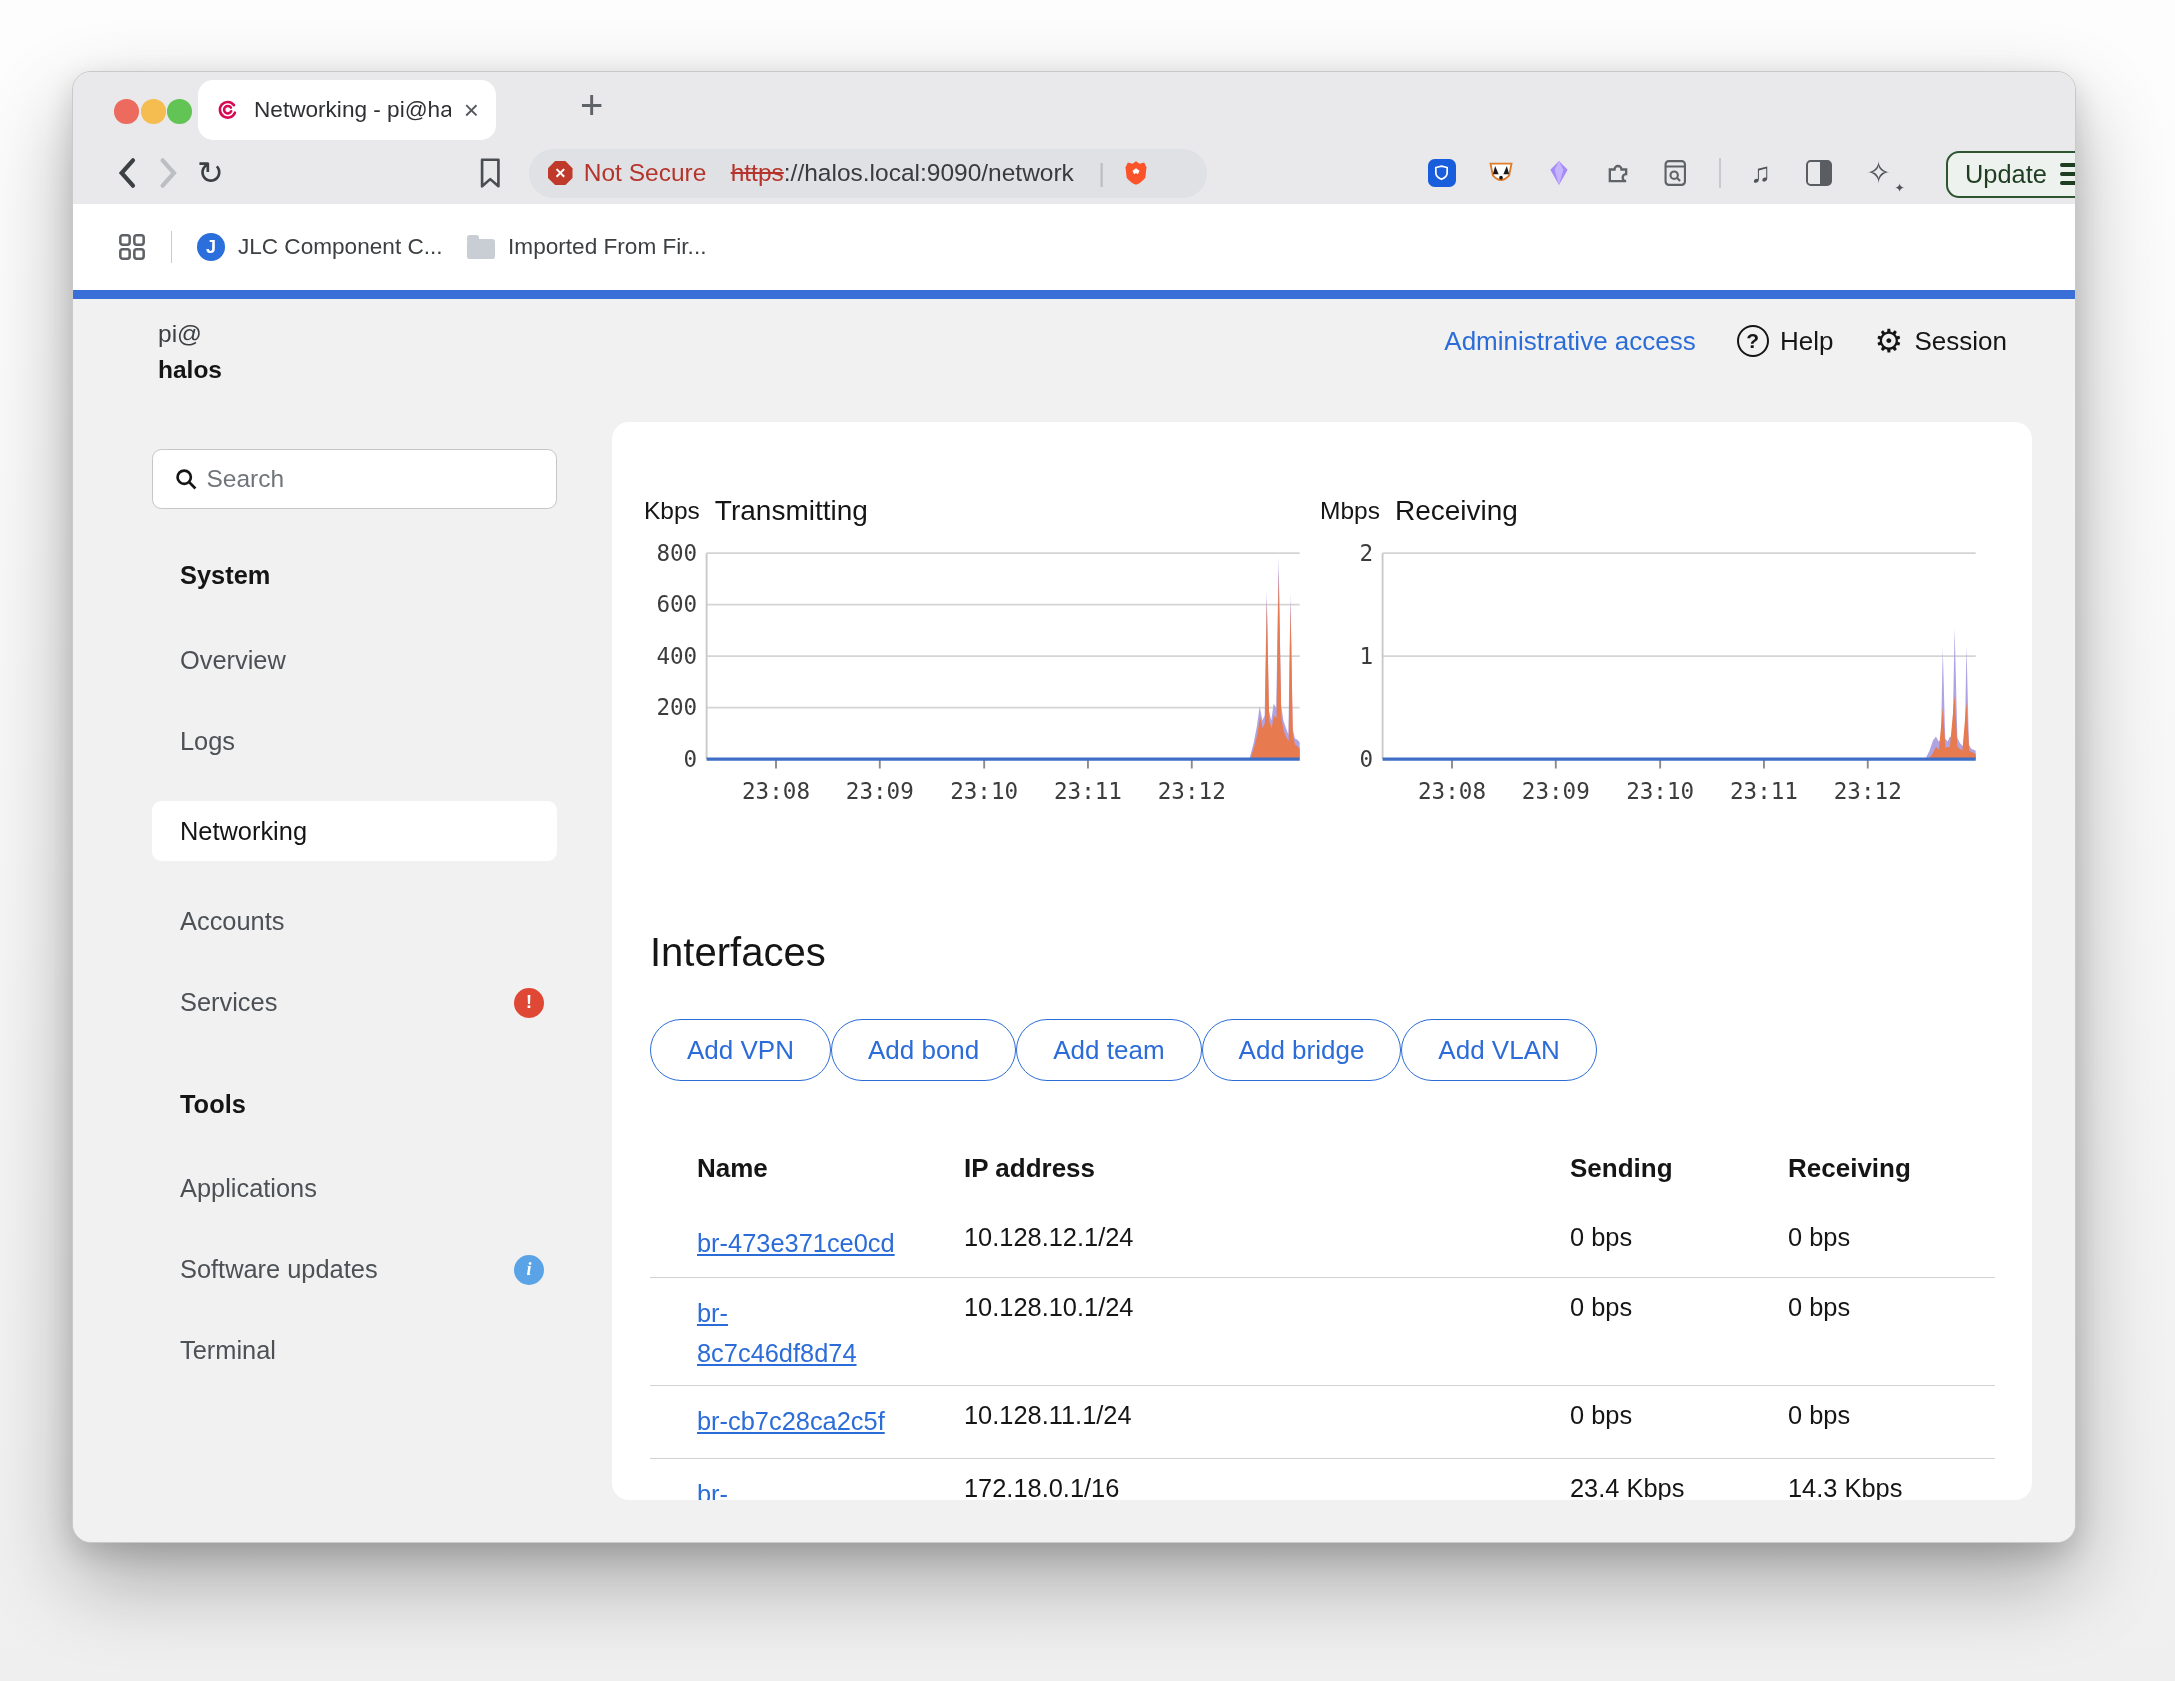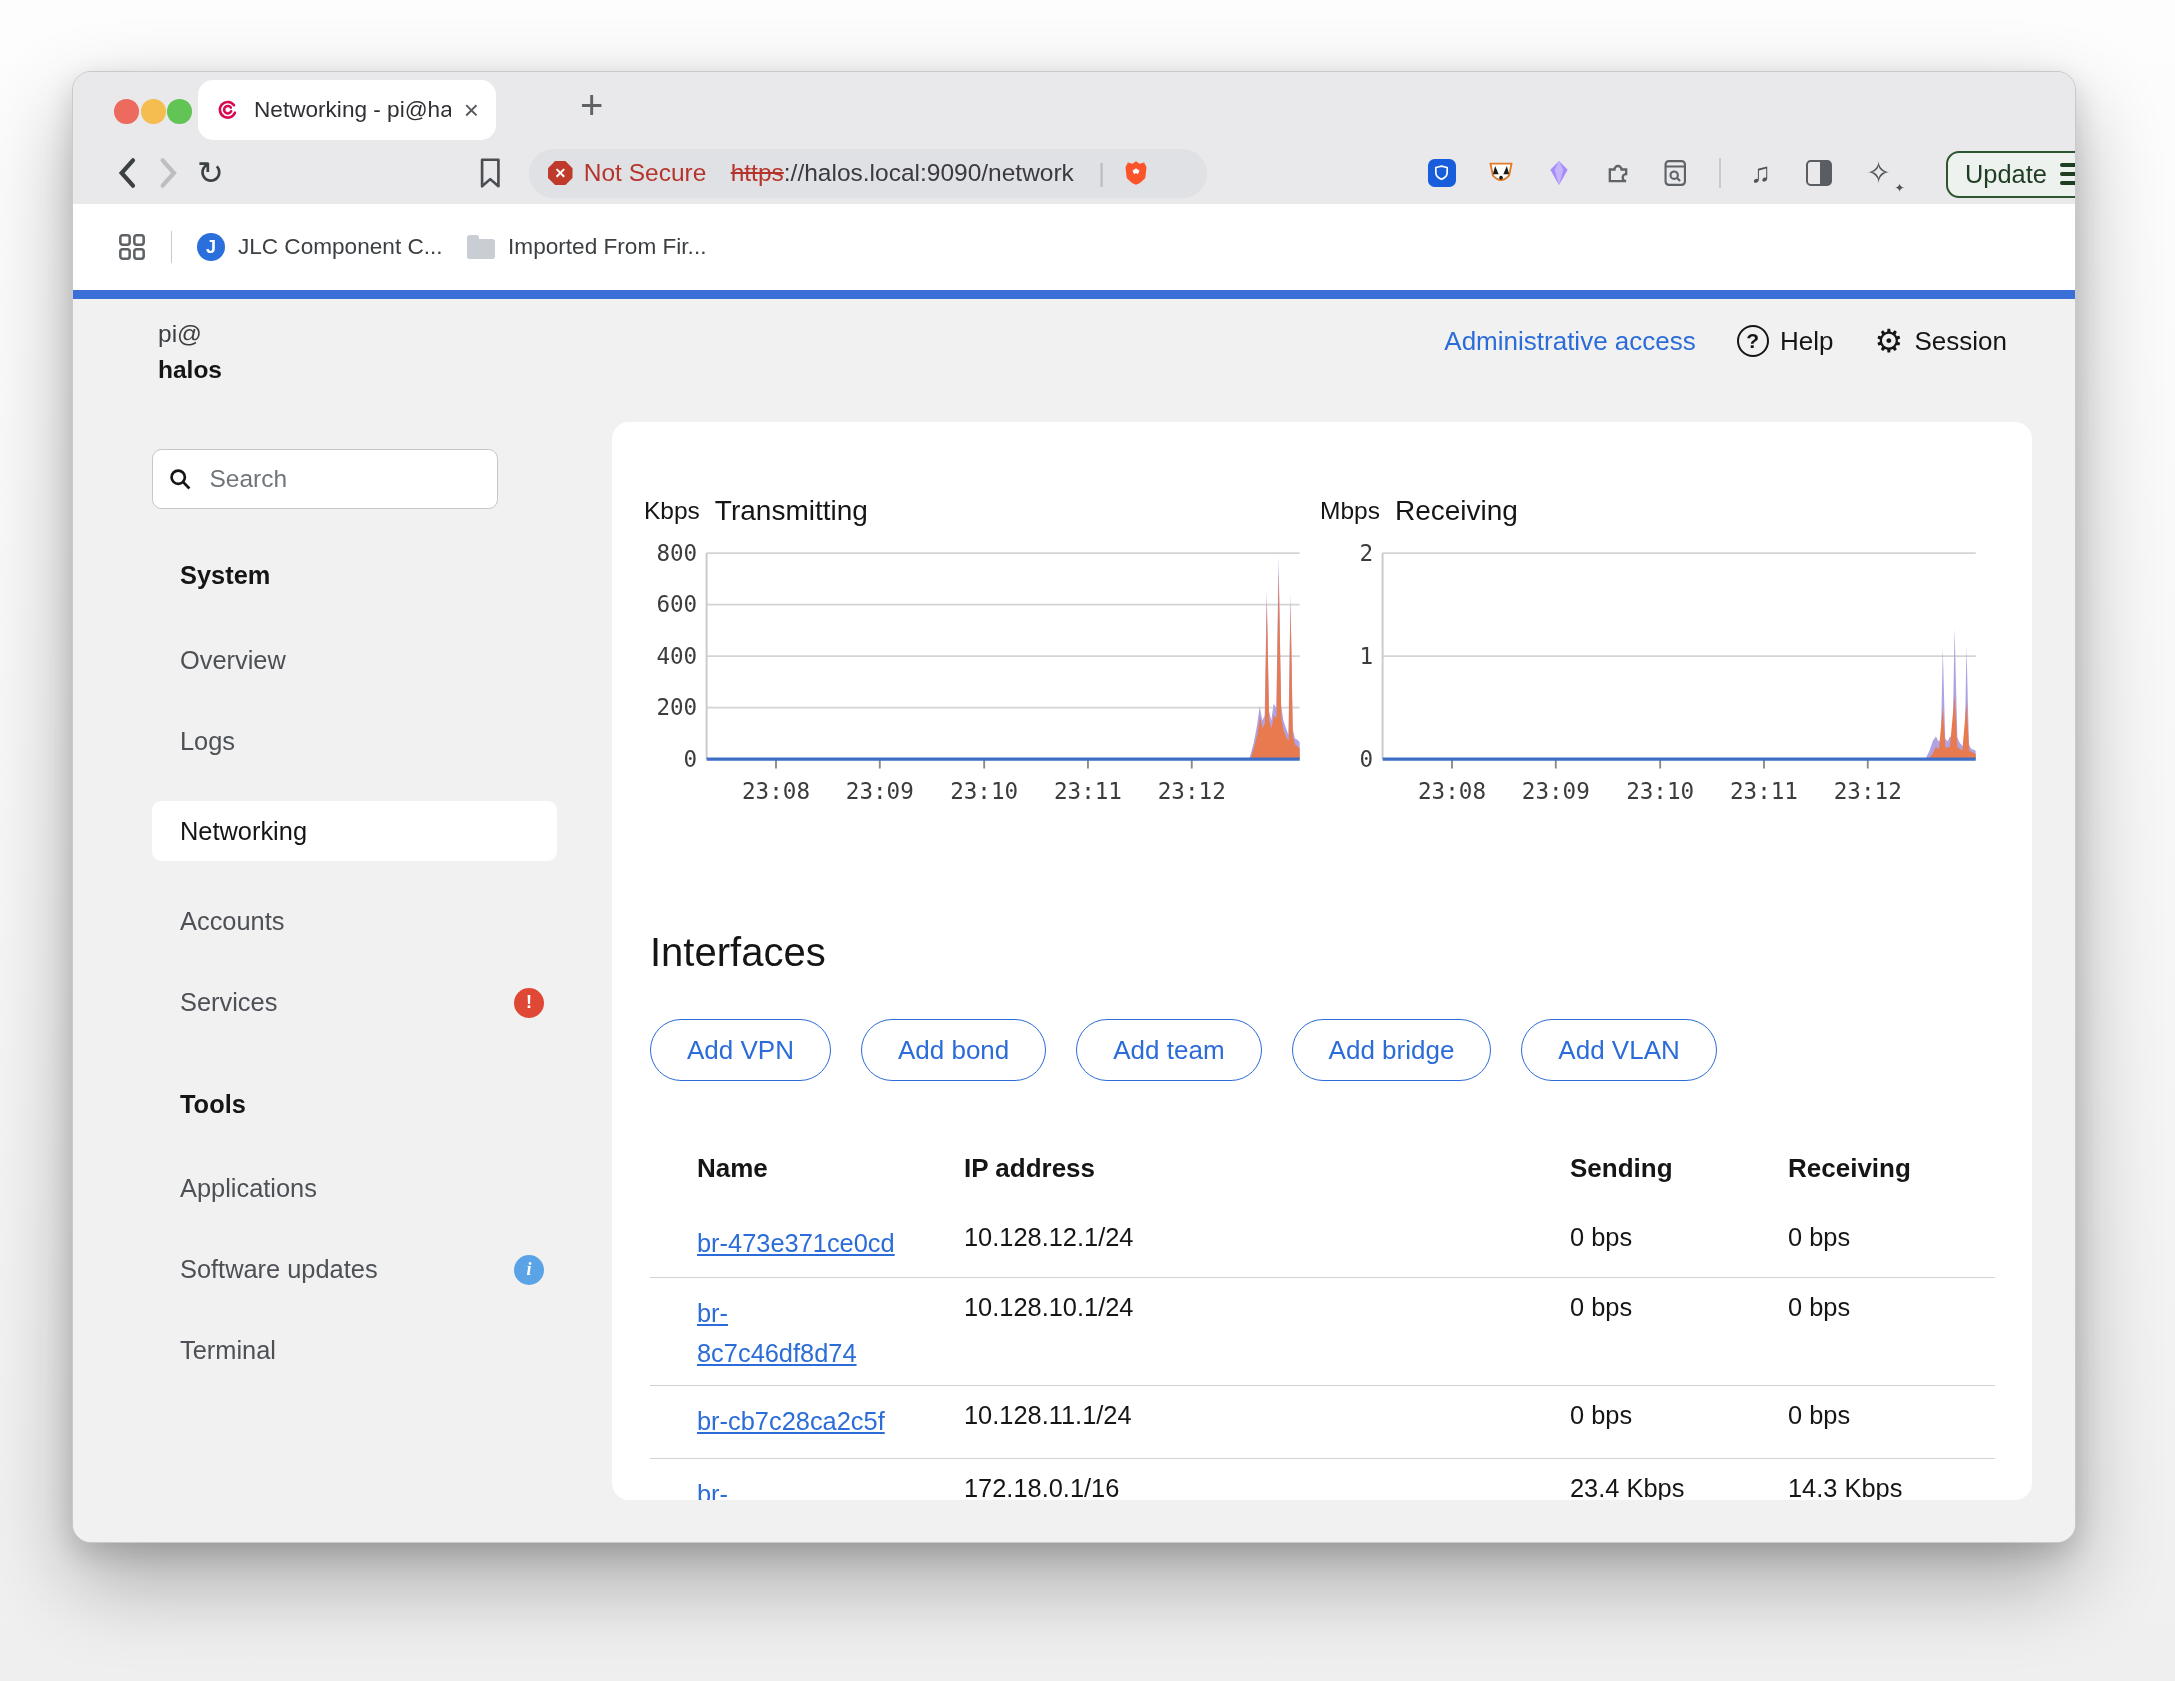--- a/index.html
+++ b/index.html
@@ -60,22 +60,22 @@
   .hostblock{position:absolute;left:85px;top:17px;line-height:36px;}
   .host-user{font-size:24.5px;color:#3c3f42;}
   .host-name{font-size:24.5px;font-weight:bold;color:#151515;}
   .topright{position:absolute;right:68px;top:26px;display:flex;align-items:center;gap:41px;}
   .adminlink{color:#2b6cd8;font-size:26px;}
   .tr-item{display:flex;align-items:center;gap:11.3px;font-size:26px;color:#151515;}
   .qmark{width:32px;height:32px;border:2.8px solid #151515;border-radius:50%;font-size:21px;font-weight:bold;
     display:flex;align-items:center;justify-content:center;}
   .gear{font-size:32px;line-height:1;}
   
-  .search{position:absolute;left:79px;top:150px;width:346px;height:60px;background:#fff;
-    border:0.9px solid #c6c6c8;border-radius:9.4px;display:flex;align-items:center;padding:0 15px;gap:15px;}
+  .search{position:absolute;left:79px;top:150px;width:405px;height:60px;background:#fff;
+    border:0.9px solid #c6c6c8;border-radius:9.4px;display:flex;align-items:center;padding:0 21px;gap:6px;}
   .search input{border:none;outline:none;font-size:24.5px;color:#333;width:100%;background:transparent;
     font-family:"Liberation Sans",sans-serif;}
   .search input::placeholder{color:#70757a;}
   .nav{position:absolute;left:79px;top:256px;width:405px;display:flex;flex-direction:column;gap:21px;}
   .nav-head{height:41px;font-size:25.4px;font-weight:bold;color:#151515;padding-left:28px;display:flex;align-items:center;}
   .nav-head.sep-top{margin-top:30px;}
   .nav-head + .nav-item{margin-top:13px;}
   .nav-item{position:relative;height:60px;display:flex;align-items:center;padding-left:28px;
     font-size:25.4px;color:#4d5156;border-radius:9.4px;cursor:pointer;}
   .nav-item.active{background:#fff;color:#151515;margin:9.4px 0;}
@@ -85,21 +85,21 @@
   .badge.info{background:#5ba3e7;font-style:italic;font-family:"Liberation Serif",serif;}
   
   .panel{position:absolute;left:539px;top:123px;width:1420px;height:1078px;background:#fff;
     border-radius:17px;overflow:hidden;}
   .chart-title{position:absolute;display:flex;align-items:center;gap:15px;}
   .chart-unit{font-size:24.5px;color:#151515;}
   .chart-name{font-size:28px;color:#151515;}
   .chart{position:absolute;width:659px;height:268px;}
   .chart text.tick{font-family:"DejaVu Sans Mono",monospace;font-size:24px;fill:#3c3c3c;}
   .if-title{position:absolute;left:38px;top:508px;font-size:40px;font-weight:500;color:#151515;}
-  .btnrow{position:absolute;left:38px;top:597px;display:flex;gap:30px;}
+  .btnrow{position:absolute;left:38px;top:597px;display:flex;}
   .pillbtn{height:62px;border:1.9px solid #2b6cd8;border-radius:32px;background:#fff;color:#2b6cd8;
     font-size:26px;padding:0 36px;display:flex;align-items:center;cursor:pointer;font-family:"Liberation Sans",sans-serif;}
   .ftable{position:absolute;left:38px;top:718px;width:1345px;}
   .frow{display:grid;grid-template-columns:267px 606px 218px auto;padding-left:47px;align-items:start;}
   .frow.head{height:68px;font-weight:bold;font-size:26px;padding-top:13px;}
   .frow.r{font-size:25.4px;padding-top:15px;}
   .frow.bline{border-top:1.9px solid #d2d2d2;}
   .cell-name a{color:#2b6cd8;text-decoration:underline;line-height:40px;}
   .cell-name.wrap a{display:inline-block;max-width:169px;word-break:normal;overflow-wrap:anywhere;}
   .num{color:#151515;}

